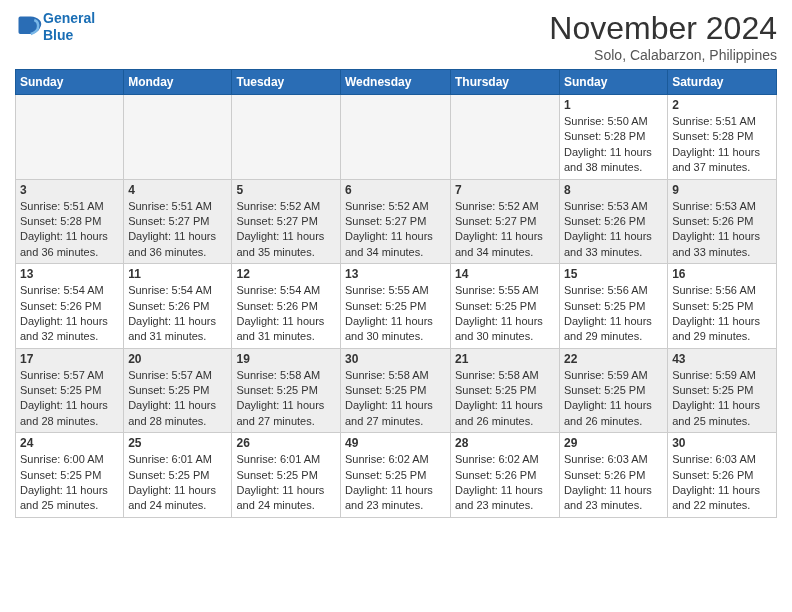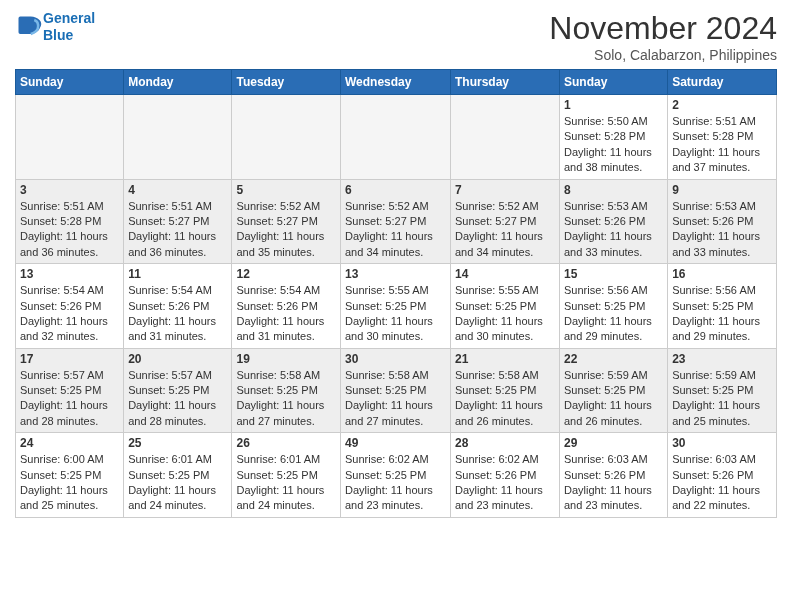--- a/index.html
+++ b/index.html
@@ -220,21 +220,21 @@
         </td>
         <td>
           <span class="day-num">21</span>
           <div class="day-info">Sunrise: 5:58 AM<br>Sunset: 5:25 PM<br>Daylight: 11 hours<br>and 26 minutes.</div>
         </td>
         <td>
           <span class="day-num">22</span>
           <div class="day-info">Sunrise: 5:59 AM<br>Sunset: 5:25 PM<br>Daylight: 11 hours<br>and 26 minutes.</div>
         </td>
         <td>
-          <span class="day-num">23</span>
+          <span class="day-num">43</span>
           <div class="day-info">Sunrise: 5:59 AM<br>Sunset: 5:25 PM<br>Daylight: 11 hours<br>and 25 minutes.</div>
         </td>
       </tr>
       <tr class="row-a">
         <td>
           <span class="day-num">24</span>
           <div class="day-info">Sunrise: 6:00 AM<br>Sunset: 5:25 PM<br>Daylight: 11 hours<br>and 25 minutes.</div>
         </td>
         <td>
           <span class="day-num">25</span>

